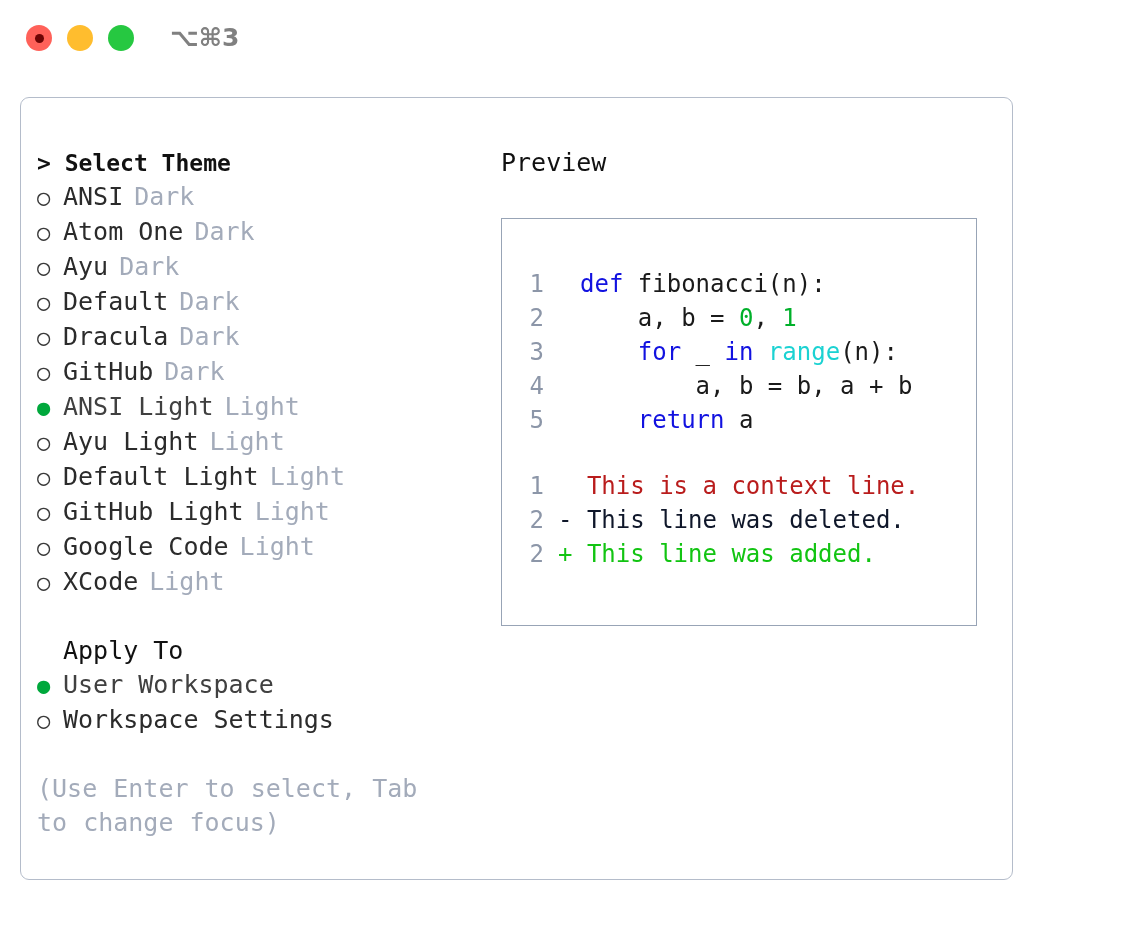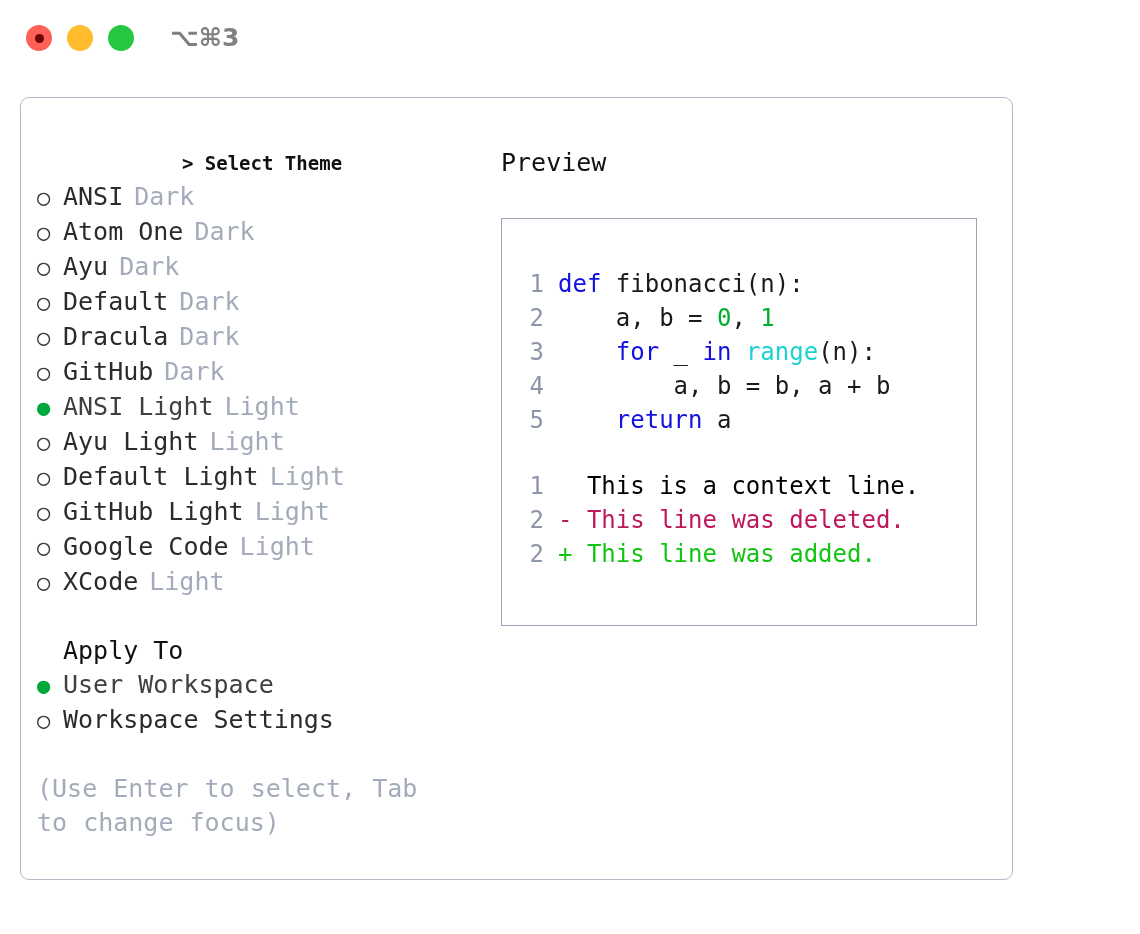--- a/index.html
+++ b/index.html
@@ -87,25 +87,24 @@
   }
 
   
   .left-col {
     position: absolute;
     left: 16px;
     top: 48px;
     width: 450px;
   }
   .section-header {
-    font-size: 19px;
+    font-size: 23px;
     line-height: 34px;
     color: #111111;
     white-space: pre;
-    text-align: center;
   }
   .section-header.bold { font-weight: bold; }
 
   .opt-row {
     display: flex;
     align-items: baseline;
     font-size: 25px;
     line-height: 34px;
     white-space: pre;
     color: #2b2b2b;
@@ -173,30 +172,30 @@
     line-height: 34px;
     white-space: pre;
     padding-left: 12px;
   }
   .ln {
     flex: 0 0 30px;
     text-align: right;
     color: #8c96a8;
     padding-right: 14px;
   }
-  .code-txt { color: #1a1a1a; }
+  .code-txt { color: #1a1a1a; margin-left: 22px; }
 
   .tok-kw   { color: #1212e0; }
   .tok-num  { color: #00b02a; }
   .tok-bi   { color: #1bd2d2; }
   .tok-plain{ color: #1a1a1a; }
 
   .diff-gap { height: 32px; }
-  .diff-ctx { color: #000000; text-align: right; }
-  .diff-del { color: #be185d; }
+  .diff-ctx { color: #b91c1c; text-align: right; }
+  .diff-del { color: #0f172a; }
   .diff-add { color: #12c412; }
 </style>
 </head>
 <body>
 
 <div class="window">
 
   <div class="titlebar">
     <div class="lights">
       <div class="light red">

